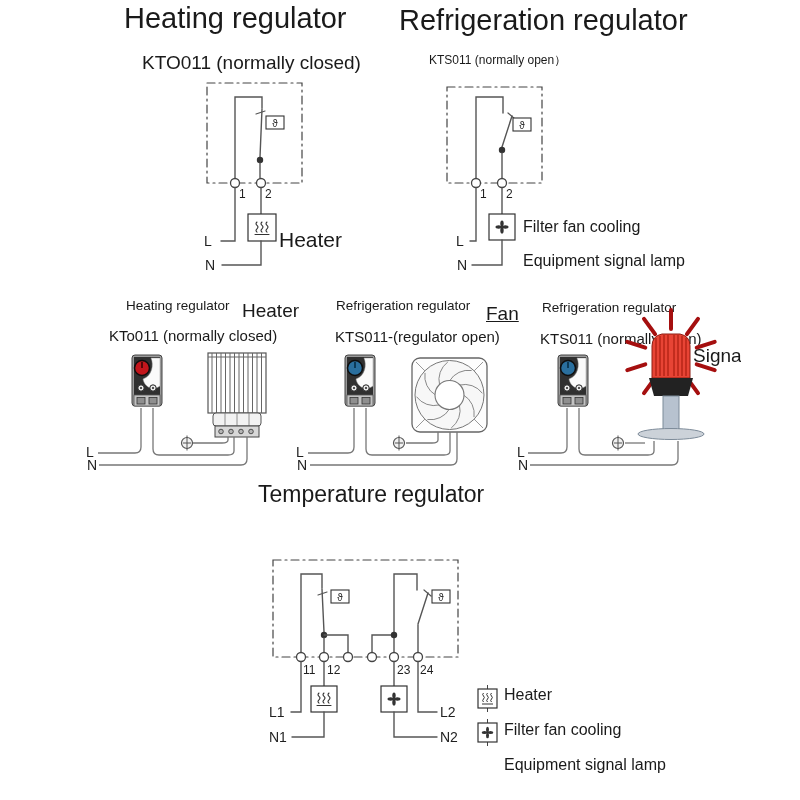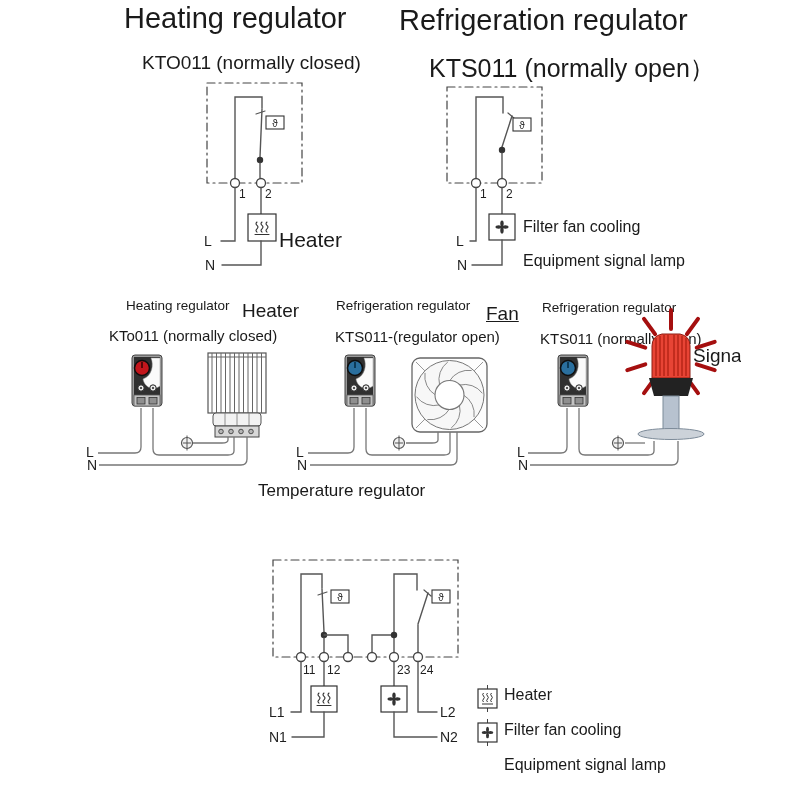--- a/index.html
+++ b/index.html
@@ -11,38 +11,38 @@
   svg text{font-family:"Liberation Sans",sans-serif;fill:#1f1f1f;}
 </style>
 </head>
 <body>
 
 <div id="canvas">
 
   <div class="lbl" style="left:124px;top:2px;font-size:29px;">Heating regulator</div>
   <div class="lbl" style="left:399px;top:4px;font-size:29px;">Refrigeration regulator</div>
   <div class="lbl" style="left:142px;top:52px;font-size:19px;">KTO011 (normally closed)</div>
-  <div class="lbl" style="left:429px;top:54px;font-size:25px;">KTS011 (normally open）</div>
+  <div class="lbl" style="left:429px;top:54px;font-size:12px;">KTS011 (normally open）</div>
   <div class="lbl" style="left:279px;top:228px;font-size:21px;">Heater</div>
   <div class="lbl" style="left:523px;top:218px;font-size:16px;">Filter fan cooling</div>
   <div class="lbl" style="left:523px;top:252px;font-size:16px;">Equipment signal lamp</div>
 
   <div class="lbl" style="left:126px;top:298px;font-size:13.5px;">Heating regulator</div>
   <div class="lbl" style="left:242px;top:300px;font-size:19px;">Heater</div>
   <div class="lbl" style="left:109px;top:327px;font-size:15px;">KTo011 (normally closed)</div>
 
   <div class="lbl" style="left:336px;top:298px;font-size:13.5px;">Refrigeration regulator</div>
   <div class="lbl" style="left:486px;top:303px;font-size:19px;text-decoration:underline;">Fan</div>
   <div class="lbl" style="left:335px;top:328px;font-size:15px;">KTS011-(regulator open)</div>
 
   <div class="lbl" style="left:542px;top:300px;font-size:13.5px;">Refrigeration regulator</div>
   <div class="lbl" style="left:693px;top:306px;font-size:19px;margin-top:39px;">Signal lamp</div>
   <div class="lbl" style="left:540px;top:330px;font-size:15px;">KTS011 (normally open)</div>
 
-  <div class="lbl" style="left:258px;top:481px;font-size:17px;">Temperature regulator</div>
+  <div class="lbl" style="left:258px;top:481px;font-size:23px;">Temperature regulator</div>
 
   <div class="lbl" style="left:504px;top:686px;font-size:16px;">Heater</div>
   <div class="lbl" style="left:504px;top:721px;font-size:16px;">Filter fan cooling</div>
   <div class="lbl" style="left:504px;top:756px;font-size:16px;">Equipment signal lamp</div>
 
   <svg width="800" height="800" viewBox="0 0 800 800">
 
     <g stroke-linecap="round">
       <rect x="207" y="83" width="95" height="100" fill="none" stroke="#444" stroke-width="1.2" stroke-dasharray="8 4 2 4"></rect>
       <path d="M235,178 V97 H262 V108" fill="none" stroke="#555" stroke-width="1.4"></path>

